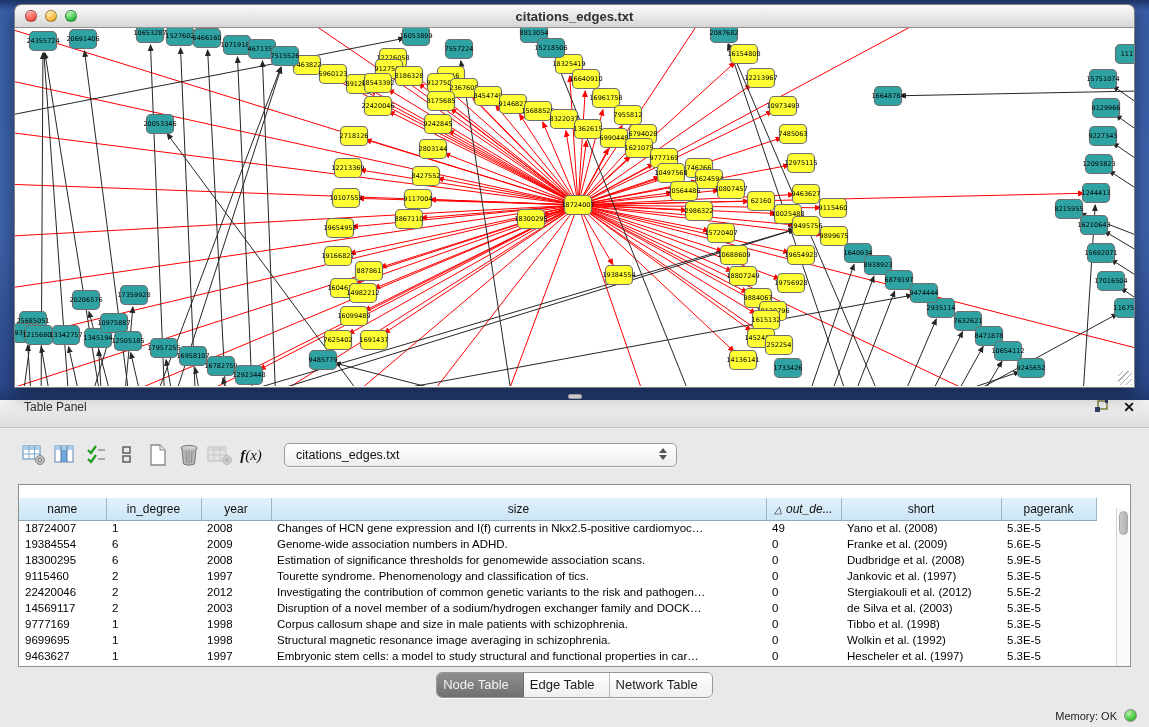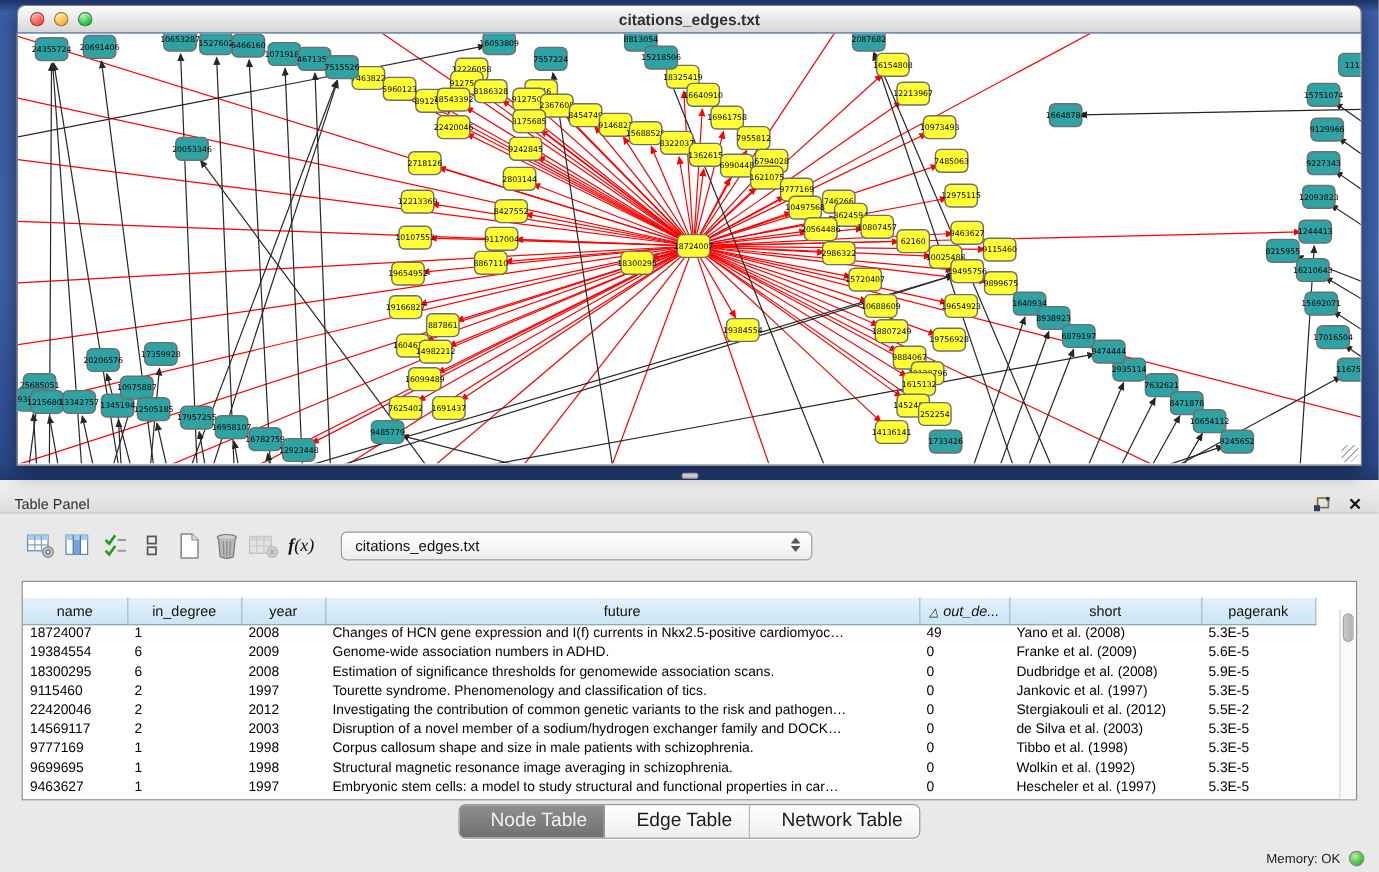--- a/index.html
+++ b/index.html
@@ -23,22 +23,22 @@
   .canvas { position:absolute; left:0; right:0; top:24px; bottom:0; background:#ffffff;
     border:1px solid #7f7f7f; border-top:none; overflow:hidden; }
   .canvas svg { position:absolute; left:0; top:0; }
   .resize-grip { position:absolute; right:2px; bottom:2px; width:14px; height:14px;
     background:repeating-linear-gradient(135deg, transparent 0 3px, #9a9a9a 3px 4px); opacity:.8; }
   .split-handle { position:absolute; left:50%; bottom:1px; width:14px; height:5px; margin-left:-7px;
     background:#c9c9c9; border-radius:2px; border:1px solid #9a9a9a; }
 
   
   .table-panel { width:1149px; height:327px; background:#e9e9e9; }
-  .panel-header { height:28px; display:flex; align-items:flex-end;
-    background:linear-gradient(#f2f2f2,#ddddde); border-bottom:1px solid #c2c2c2; }
+  .panel-header { height:28px; display:flex; align-items:flex-start;
+    background:linear-gradient(#f2f2f2,#ddddde); border-bottom:1px solid #c2c2c2;padding-left:12px; }
   .panel-title { padding-left:12px; font-size:12px; color:#303030; }
   .panel-header .spacer { flex:1; }
   .float-btn { margin-right:14px; cursor:default; display:flex; align-items:center; }
   .close-btn { margin-right:14px; font-size:14px; font-weight:bold; color:#111; cursor:default; line-height:1; }
 
   .toolbar { height:54px; display:flex; align-items:center; gap:3px; padding-left:20px; }
   .tool-btn { width:28px; height:26px; display:flex; align-items:center; justify-content:center; border-radius:3px; }
   .fn-label { font-family:"Liberation Serif",serif; font-style:italic; font-size:15px; color:#111; }
   .combo { position:relative; margin-left:16px; width:393px; height:24px; border:1px solid #9c9c9c; border-radius:5px;
     background:linear-gradient(#ffffff,#ededed); box-shadow:0 1px 0 rgba(255,255,255,.7);
@@ -58,21 +58,21 @@
   table.data td { height:16px; font-size:11.5px; color:#000; padding:0 2px 0 6px;
     overflow:hidden; white-space:nowrap; }
   .sort-glyph { font-size:10px; margin-right:4px; color:#222; }
   .vscroll { position:absolute; top:23px; right:0; bottom:0; width:14px; background:#fafafa; border-left:1px solid #d5d5d5; }
   .vscroll .thumb { position:absolute; top:3px; left:2px; width:9px; height:24px; border-radius:5px;
     background:linear-gradient(90deg,#c9c9c9,#b3b3b3); border:1px solid #a5a5a5; }
 
   .tabs-bar { height:35px; display:flex; align-items:center; justify-content:center; }
   .segmented { display:flex; border:1px solid #979797; border-radius:6px; overflow:hidden;
     box-shadow:0 1px 0 rgba(255,255,255,.8); }
-  .segmented .seg { padding:4px 14px 5px 26px; font-size:16px; color:#1c1c1c;
+  .segmented .seg { padding:4px 14px 5px 6px; font-size:13px; color:#1c1c1c;
     background:linear-gradient(#ffffff,#efefef); border-right:1px solid #b9b9b9; cursor:default; }
   .segmented .seg:last-child { border-right:none; }
   .segmented .seg.active { background:linear-gradient(#8f8f8f,#707070); color:#f2f2f2; border-right-color:#6a6a6a; }
 
   .status-bar { height:27px; display:flex; align-items:center; justify-content:flex-end; gap:7px; padding-right:12px; }
   .status-text { font-size:11px; color:#222; }
   .status-dot { width:13px; height:13px; border-radius:50%; border:1px solid #8a8a8a;
     background:radial-gradient(circle at 35% 30%, #b8f0a8, #46c83f 60%, #2da02d); }
 </style>
 </head>
@@ -826,21 +826,21 @@
     </div>
   </div>
 
   <div class="table-wrap">
     <table class="data">
       <thead>
           <tr id="table-head-row">
             <th style="width: 87px;">name</th>
             <th style="width: 95px;">in_degree</th>
             <th style="width: 70px;">year</th>
-            <th style="width: 495px;">future</th>
+            <th style="width: 495px;">size</th>
             <th style="width: 75px; font-style: italic;"><span class="sort-glyph">△</span>out_de...</th>
             <th style="width: 160px;">short</th>
             <th style="width: 95px;">pagerank</th>
             <th class="filler"></th>
           </tr>
         </thead>
       <tbody id="table-body">
           <tr>
             <td>18724007</td>
             <td>1</td>

